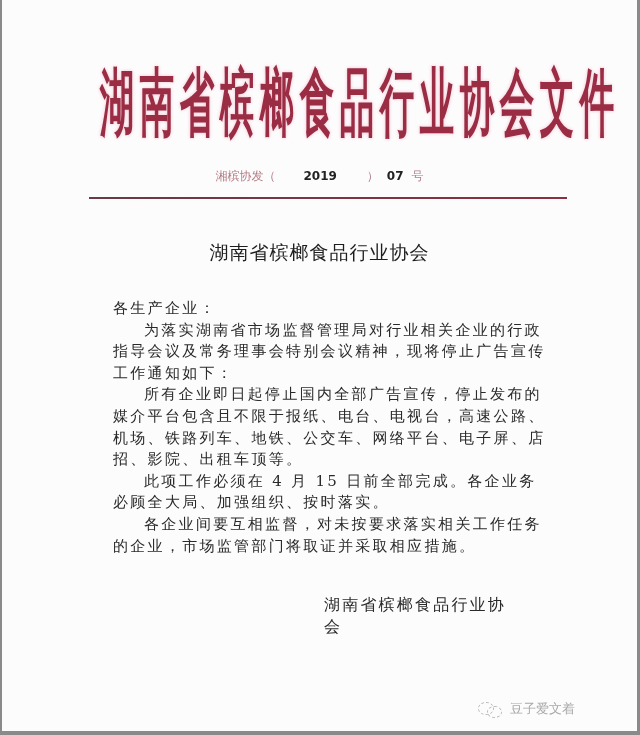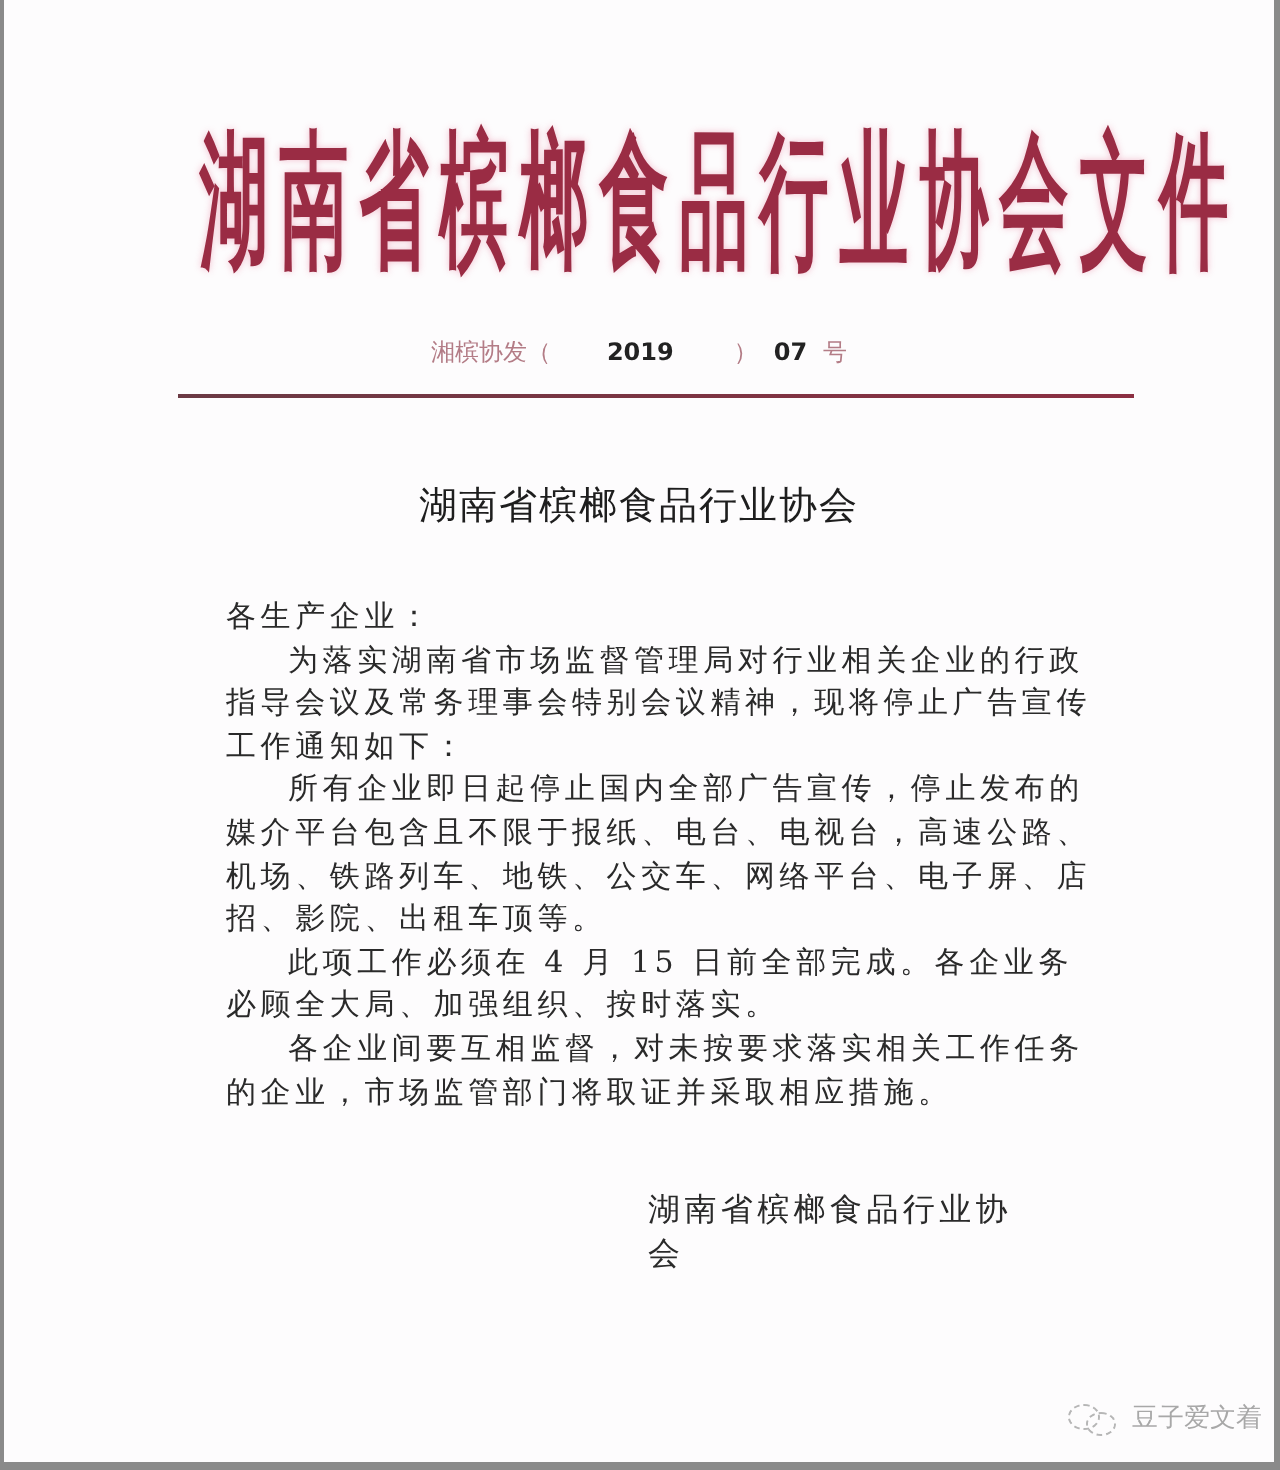--- a/index.html
+++ b/index.html
@@ -103,21 +103,21 @@
       width: 200px;
       font-size: 16px;
       line-height: 22px;
       color: #2a2a2a;
       letter-spacing: 2.2px;
     }
     .signature .org { display: block; }
     .signature .date { display: block; padding-left: 30px; }
     .watermark {
       position: absolute;
-      left: 532px; top: 700px;
+      left: 476px; top: 700px;
       display: flex; align-items: center; gap: 6px;
       color: #9a9a9a;
       font-family: "DejaVu Sans", "Liberation Sans", sans-serif;
       font-size: 13px;
       opacity: 0.85;
       justify-content: center;
     }
     .watermark .wm-icon {
       width: 26px; height: 16px;
       position: relative;

